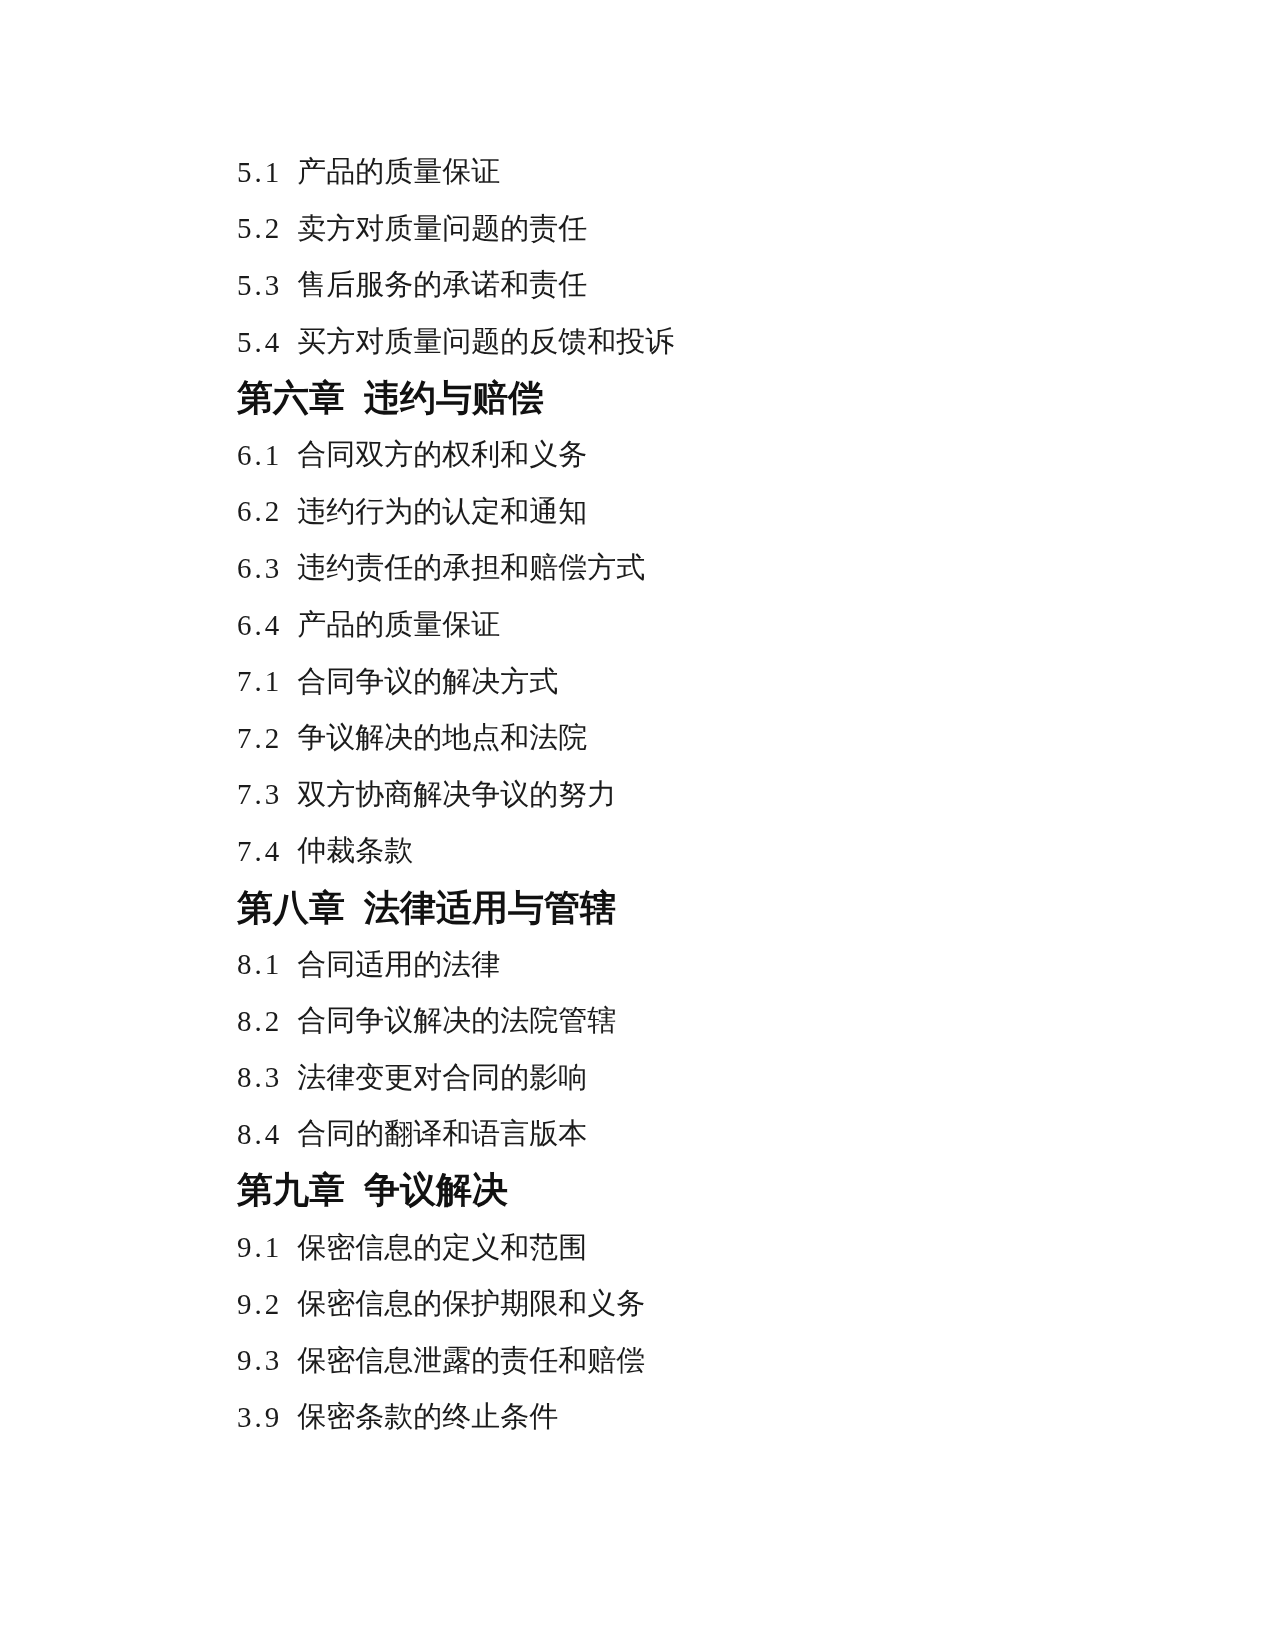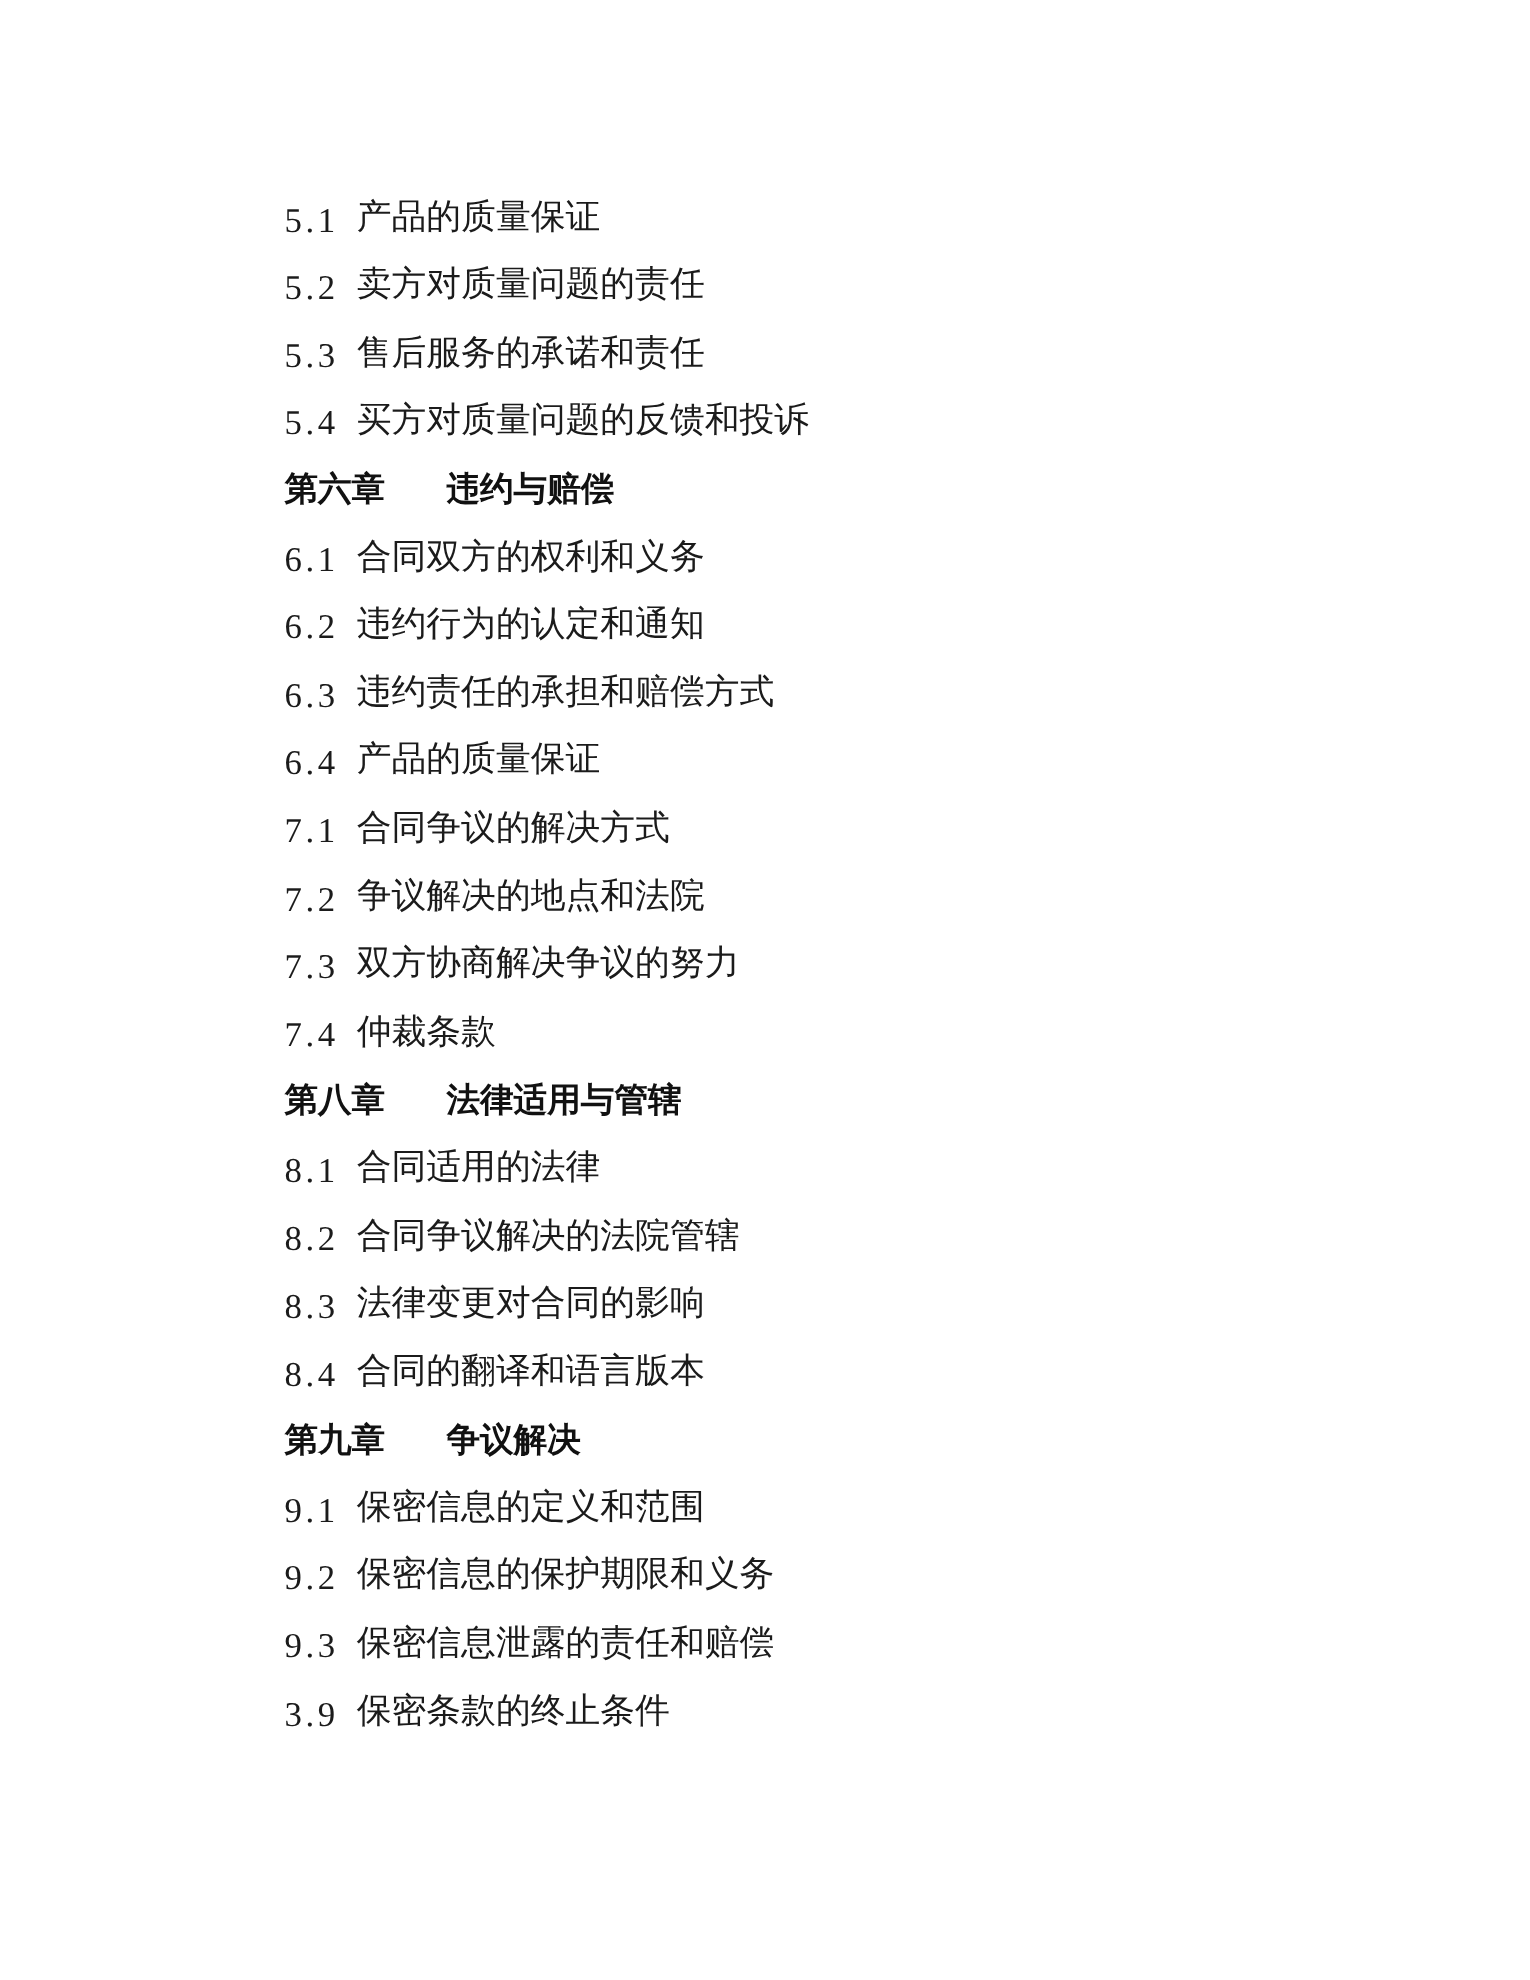--- a/index.html
+++ b/index.html
@@ -16,39 +16,38 @@
     font-family: "Liberation Serif", serif;
   }
   .toc {
     position: absolute;
     left: 237px;
     top: 144px;
     right: 80px;
   }
   .row {
     display: flex;
-    align-items: flex-end;
+    align-items: center;
     height: 56.6px;
     white-space: nowrap;
   }
   .row.item {
     font-size: 29px;
     color: #1b1b1b;
     font-family: "Liberation Serif", serif;
   }
   .row.item .num {
     letter-spacing: 3px;
     margin-right: 15px;
   }
   .row.heading {
-    font-size: 28px;
+    font-size: 36px;
     font-weight: 700;
     color: #111111;
     font-family: Liberation Mono, monospace;
-    gap: 32px;
   }
   .row.heading .num {
     margin-right: 19px;
   }
 </style>
 </head>
 <body>
 
 <div class="page">
   <div class="toc" id="toc">

